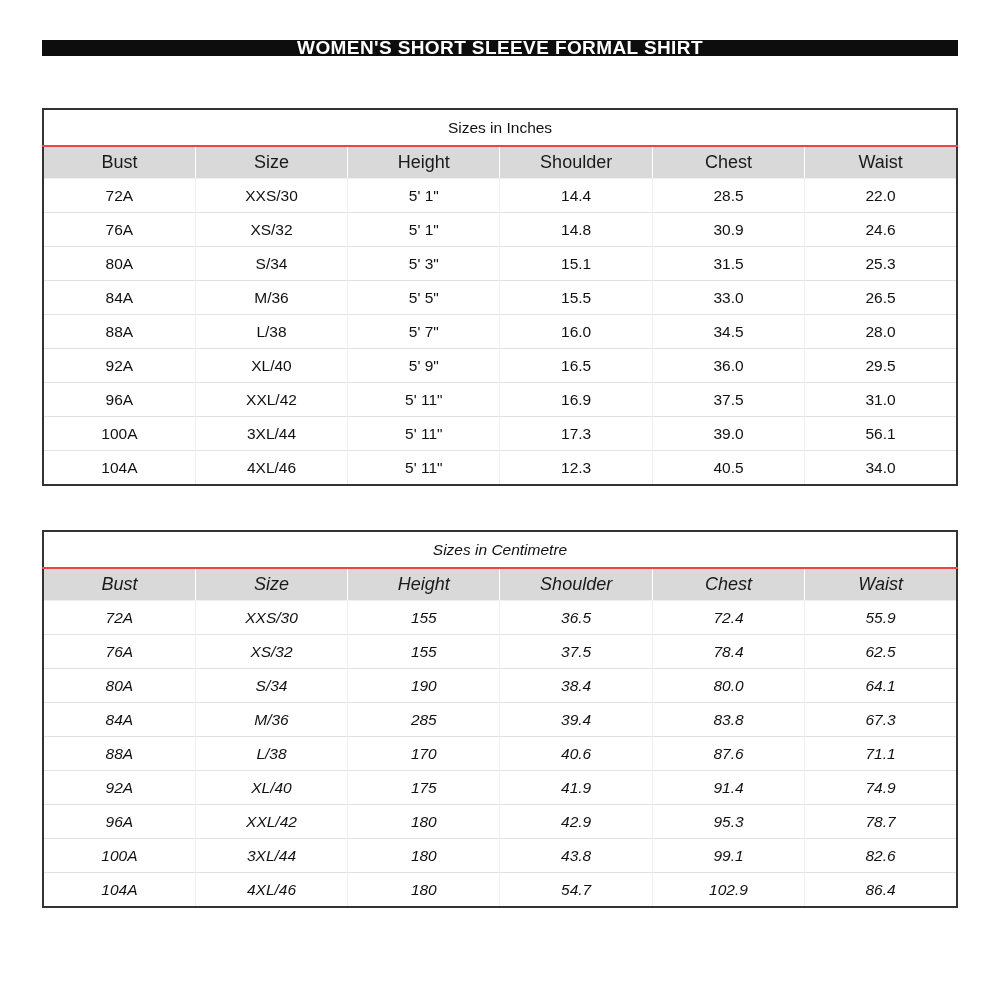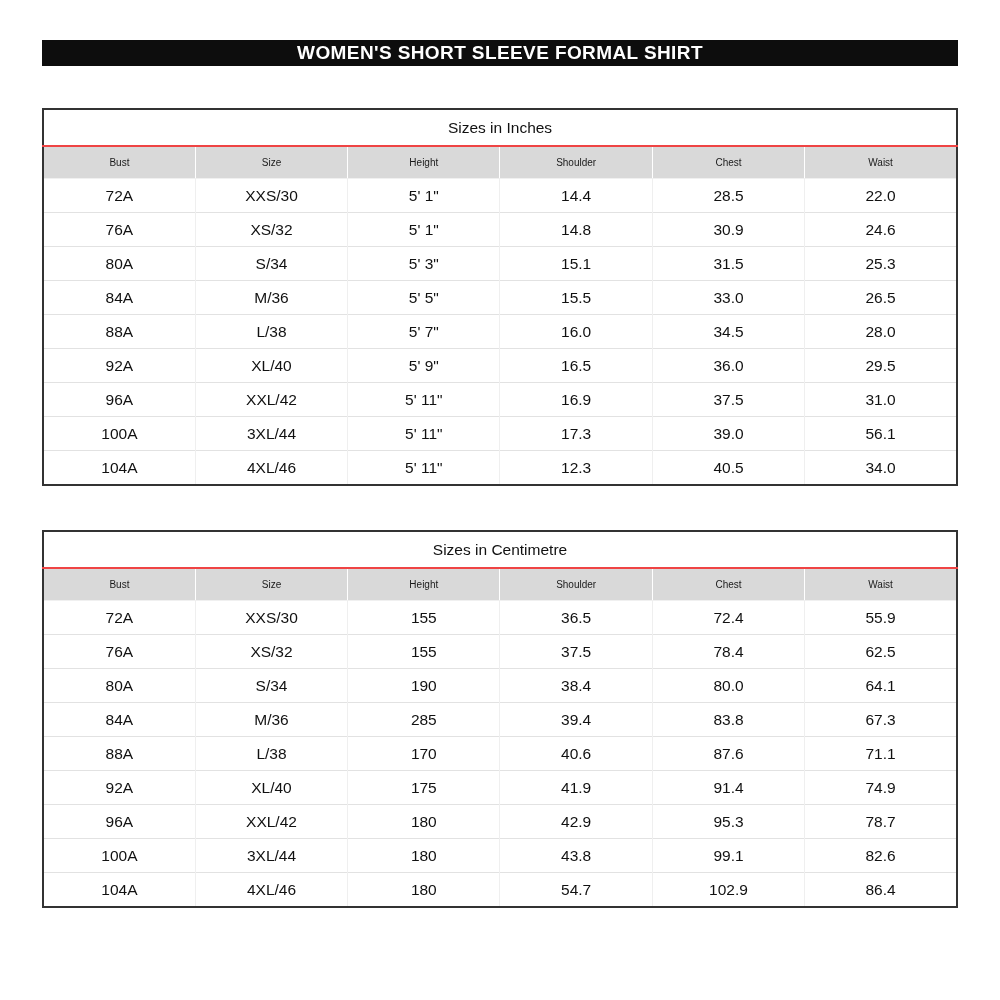--- a/index.html
+++ b/index.html
@@ -13,61 +13,61 @@
     width: 1000px;
     height: 1000px;
     background: #ffffff;
     overflow: hidden;
   }
   .title-bar {
     position: absolute;
     left: 42px;
     top: 40px;
     width: 916px;
-    height: 26px;
+    height: 16px;
     background: #0d0d0d;
     color: #ffffff;
     display: flex;
     align-items: center;
     justify-content: center;
     font-size: 19px;
     font-weight: bold;
     letter-spacing: 0.4px;
   }
   .size-table {
     position: absolute;
     left: 42px;
     width: 916px;
     border-collapse: collapse;
     table-layout: fixed;
     border: 2px solid #333333;
     font-size: 15.5px;
     color: #111111;
   }
   .size-table.inches { top: 108px; }
-  .size-table.cm     { top: 530px; }
+  .size-table.cm     { top: 530px; font-style: italic; }
   .size-table td, .size-table th {
     text-align: center;
     vertical-align: middle;
     padding: 0;
     font-weight: normal;
   }
   .caption-row td {
     height: 35px;
     background: #ffffff;
     border-bottom: 2px solid #ef4444;
     font-size: 15.5px;
   }
   .header-row th {
     height: 31px;
     background: #d9d9d9;
     border-top: 2px solid #ffffff;
     border-left: 1px solid #ffffff;
     border-bottom: 1px solid #f0f0f0;
-    font-size: 10px;
+    font-size: 18px;
     color: #1a1a1a;
   }
   .header-row th:first-child { border-left: none; }
   .size-table tbody td {
     height: 33px;
     border-top: 1px solid #e2e2e2;
     border-left: 1px solid #efefef;
     background: #ffffff;
   }
   .size-table tbody td:first-child { border-left: none; }

